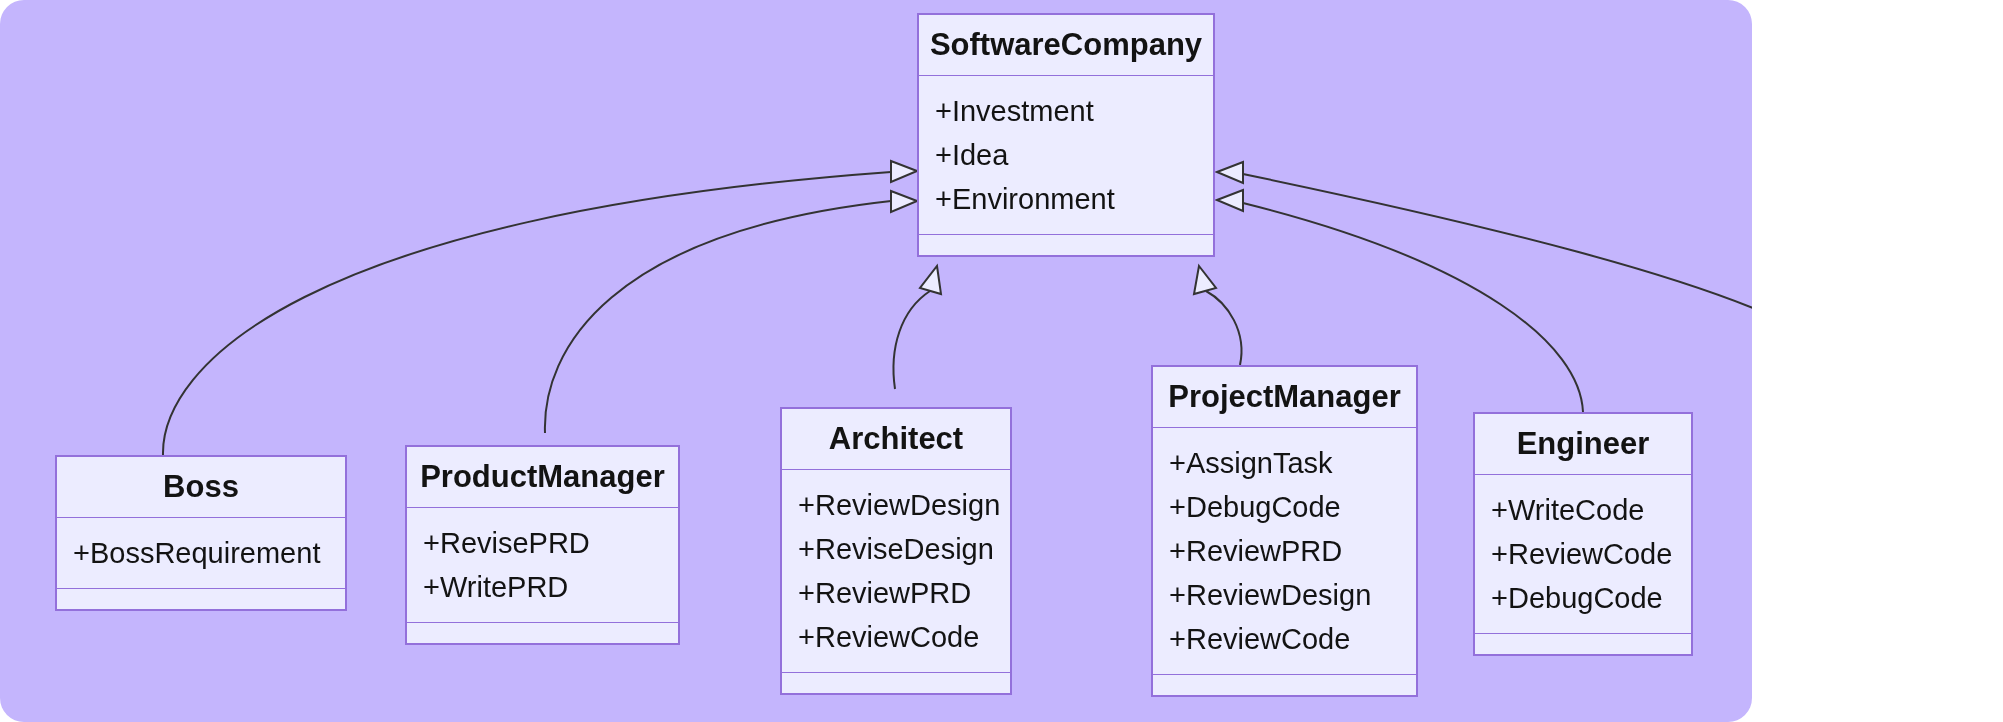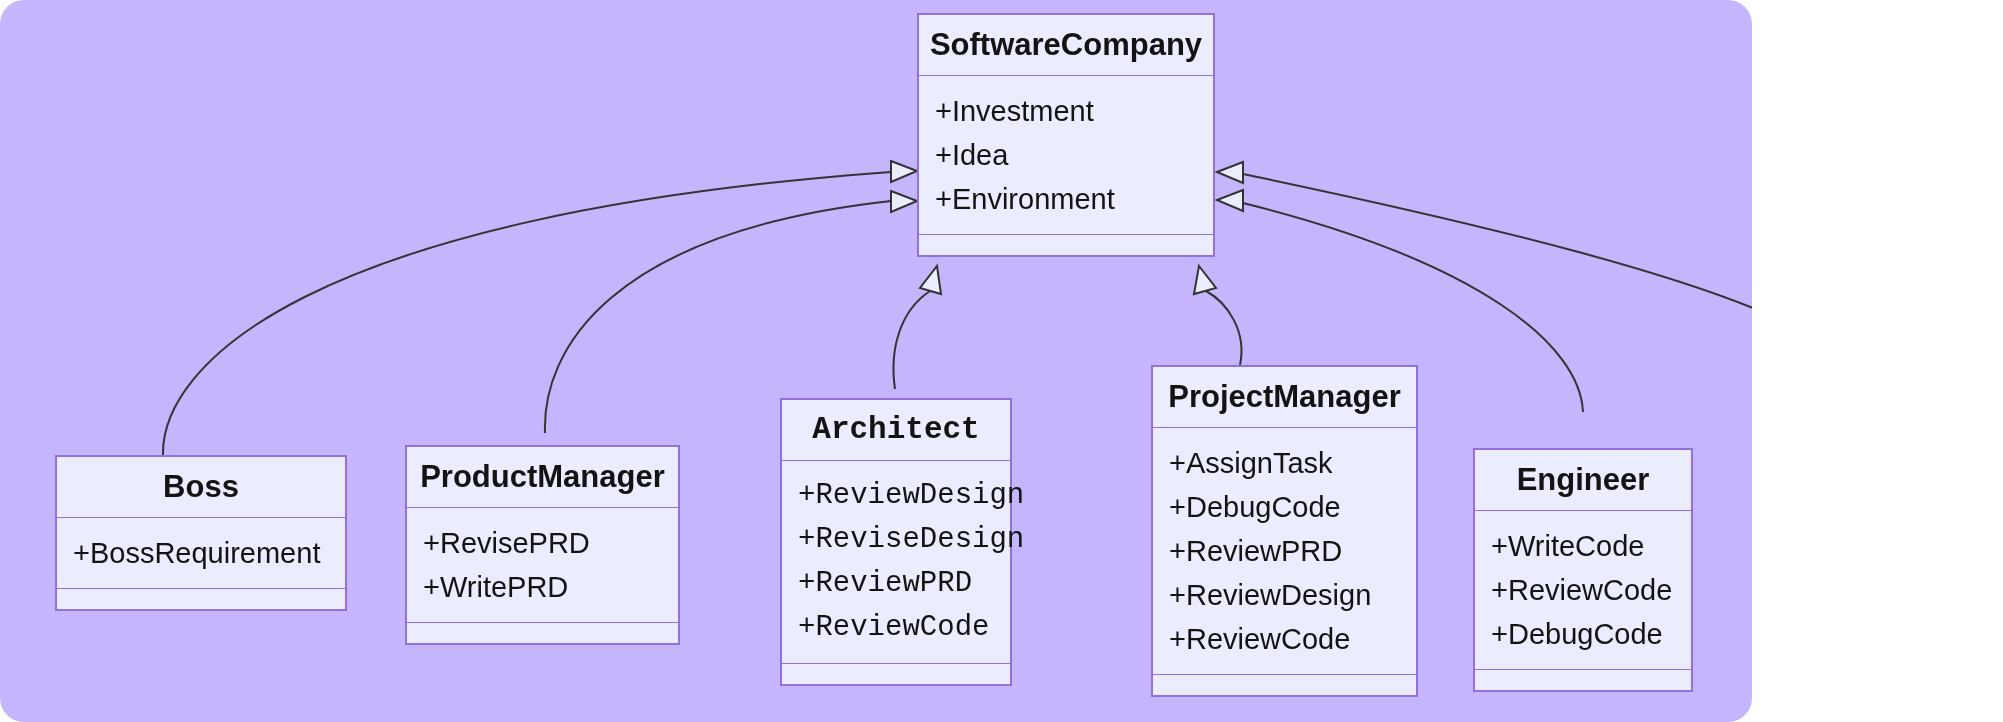--- a/index.html
+++ b/index.html
@@ -111,21 +111,21 @@
 
   <div class="class-node" style="left:405px; top:433px; width:275px;margin-top:12px;">
     <div class="class-title">ProductManager</div>
     <div class="class-members">
       <div class="member">+RevisePRD</div>
       <div class="member">+WritePRD</div>
     </div>
     <div class="class-methods-empty"></div>
   </div>
 
-  <div class="class-node" style="left:780px; top:398px; width:232px;font-family:Liberation Mono, monospace;">
+  <div class="class-node" style="left:780px; top:407px; width:232px;">
     <div class="class-title">Architect</div>
     <div class="class-members">
       <div class="member">+ReviewDesign</div>
       <div class="member">+ReviseDesign</div>
       <div class="member">+ReviewPRD</div>
       <div class="member">+ReviewCode</div>
     </div>
     <div class="class-methods-empty"></div>
   </div>
 
@@ -134,21 +134,21 @@
     <div class="class-members">
       <div class="member">+AssignTask</div>
       <div class="member">+DebugCode</div>
       <div class="member">+ReviewPRD</div>
       <div class="member">+ReviewDesign</div>
       <div class="member">+ReviewCode</div>
     </div>
     <div class="class-methods-empty"></div>
   </div>
 
-  <div class="class-node" style="left:1473px; top:412px; width:220px;margin-top:36px;">
+  <div class="class-node" style="left:1473px; top:412px; width:220px;">
     <div class="class-title">Engineer</div>
     <div class="class-members">
       <div class="member">+WriteCode</div>
       <div class="member">+ReviewCode</div>
       <div class="member">+DebugCode</div>
     </div>
     <div class="class-methods-empty"></div>
   </div>
 
 

